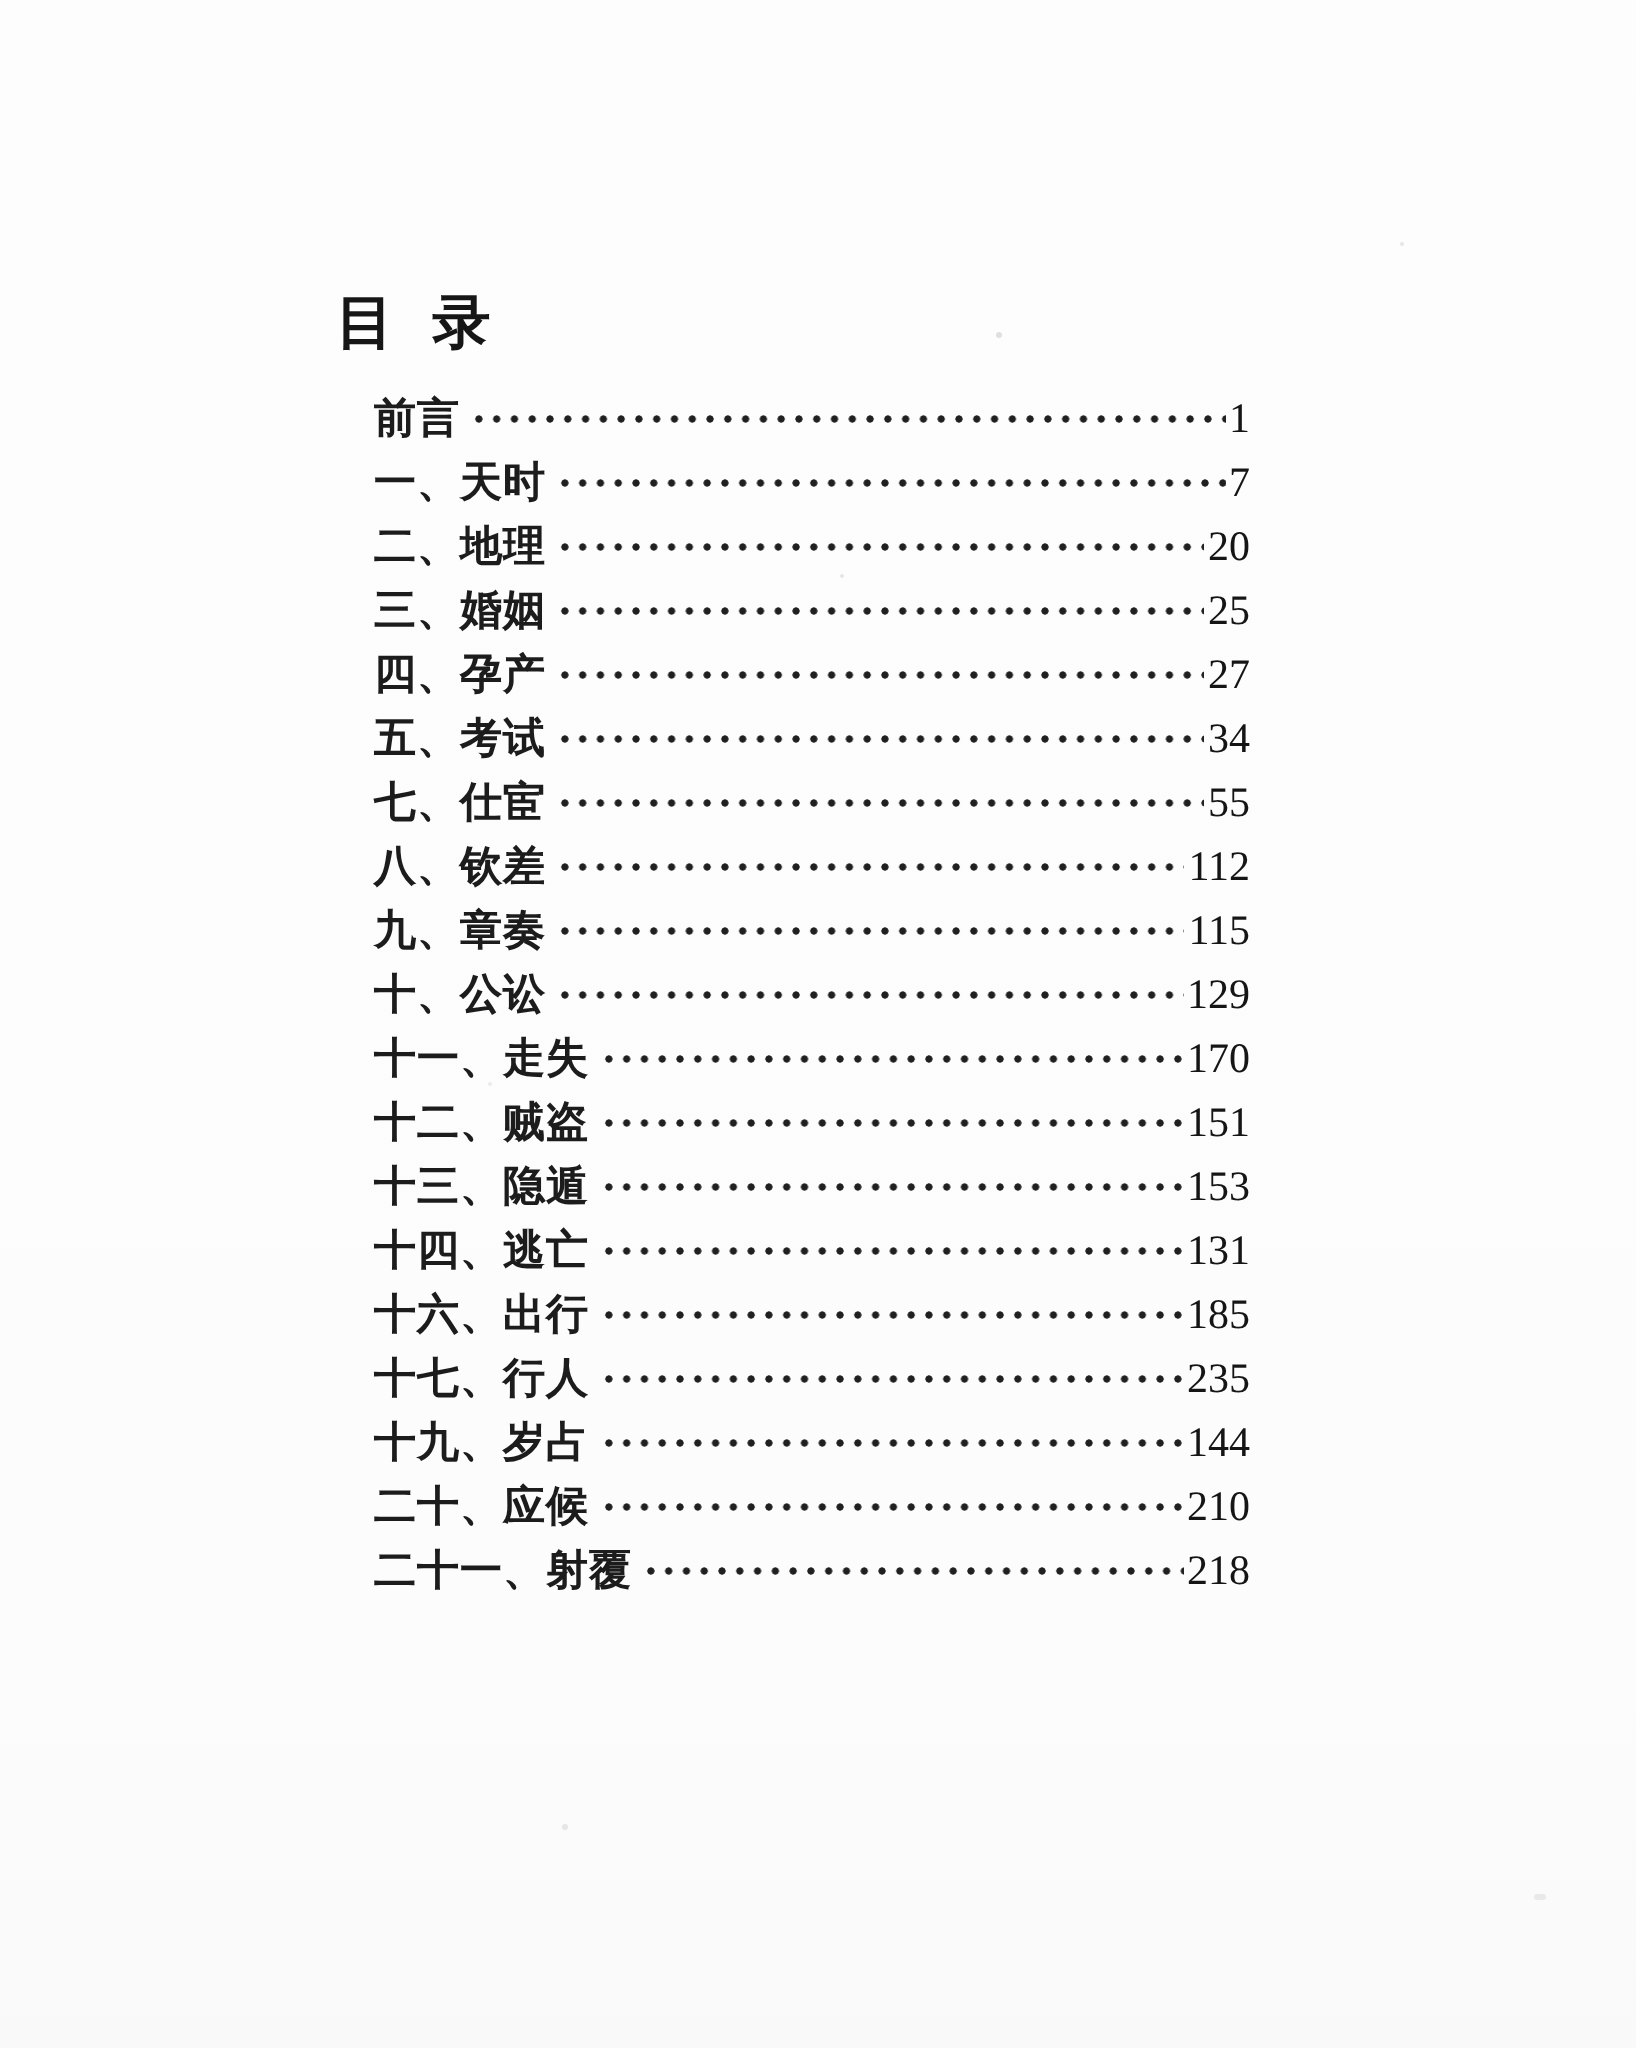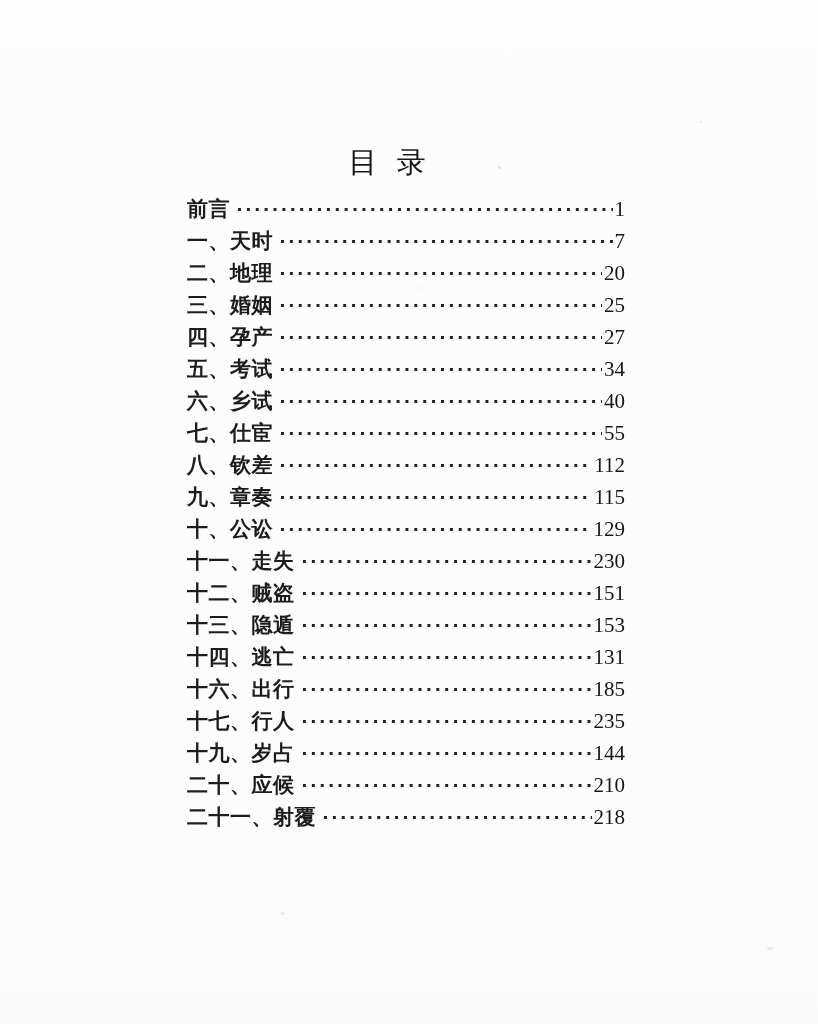--- a/index.html
+++ b/index.html
@@ -19,22 +19,22 @@
   .content {
     position: absolute;
     left: 187px;
     top: 144px;
     width: 438px;
   }
   .doc-title {
     height: 36px;
     line-height: 36px;
     font-size: 29px;
-    font-weight: 400;
-    text-align: center;
+    font-weight: 700;
+    text-align: left;
     word-spacing: 12px;
     position: relative;
     left: -19px;
     color: #161616;
   }
   .toc {
     margin-top: 13px;
   }
   .row {
     display: flex;
@@ -106,25 +106,20 @@
           <span class="label">四、孕产</span>
           <span class="leader"></span>
           <span class="num">27</span>
         </div>
         <div class="row">
           <span class="label">五、考试</span>
           <span class="leader"></span>
           <span class="num">34</span>
         </div>
         <div class="row">
-          <span class="label">六、乡试</span>
-          <span class="leader"></span>
-          <span class="num">40</span>
-        </div>
-        <div class="row">
           <span class="label">七、仕宦</span>
           <span class="leader"></span>
           <span class="num">55</span>
         </div>
         <div class="row">
           <span class="label">八、钦差</span>
           <span class="leader"></span>
           <span class="num">112</span>
         </div>
         <div class="row">
@@ -133,21 +128,21 @@
           <span class="num">115</span>
         </div>
         <div class="row">
           <span class="label">十、公讼</span>
           <span class="leader"></span>
           <span class="num">129</span>
         </div>
         <div class="row">
           <span class="label">十一、走失</span>
           <span class="leader"></span>
-          <span class="num">230</span>
+          <span class="num">170</span>
         </div>
         <div class="row">
           <span class="label">十二、贼盗</span>
           <span class="leader"></span>
           <span class="num">151</span>
         </div>
         <div class="row">
           <span class="label">十三、隐遁</span>
           <span class="leader"></span>
           <span class="num">153</span>

